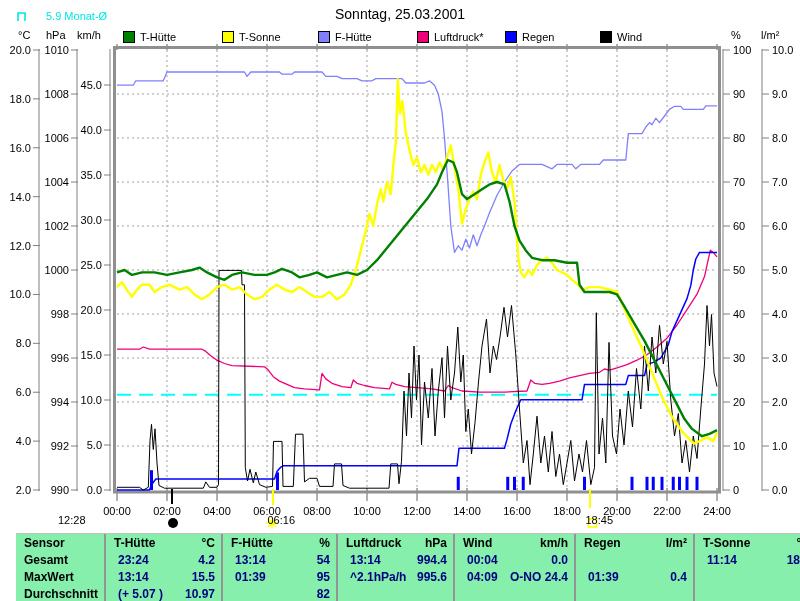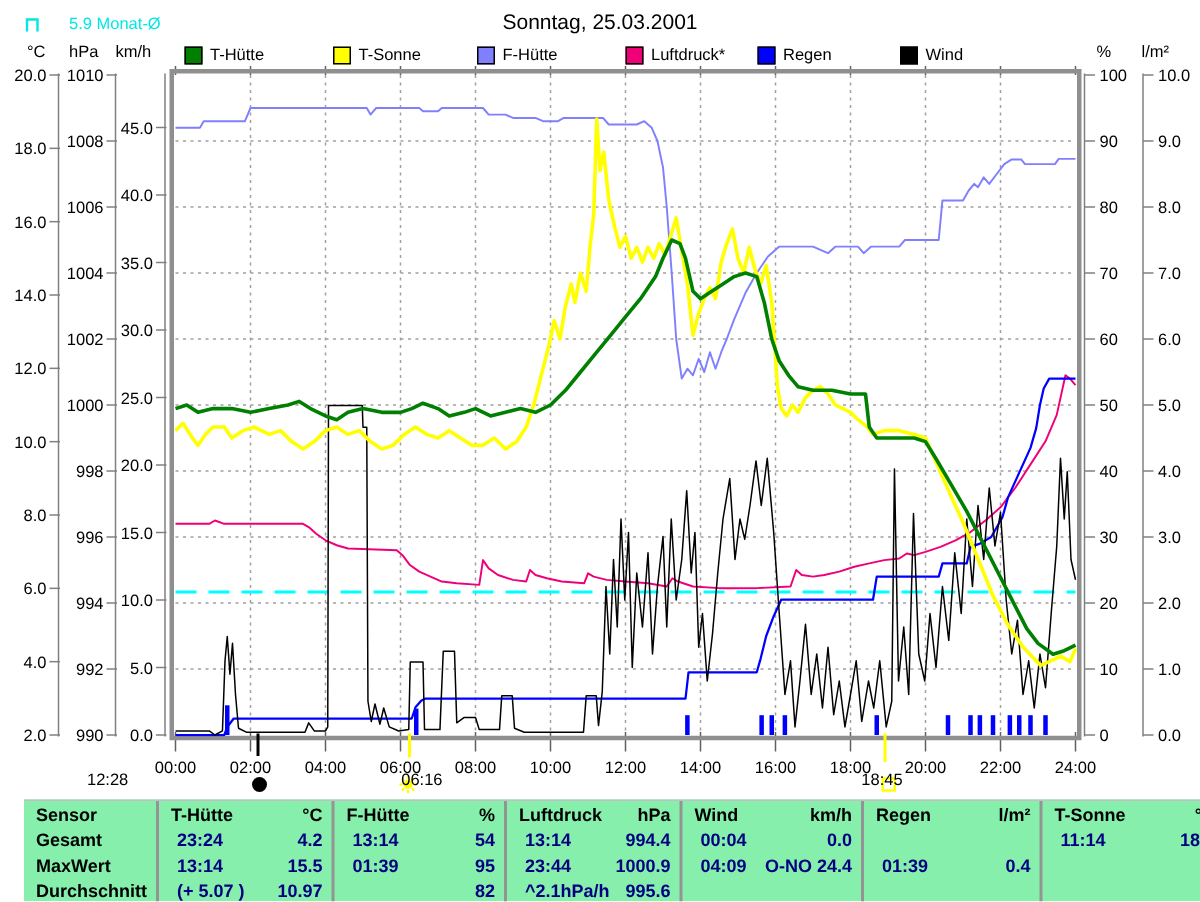--- a/index.html
+++ b/index.html
@@ -304,21 +304,21 @@
         <line x1="268.4" y1="523" x2="266.2" y2="523" stroke-width="1.4"></line>
         <line x1="269.4544155877284" y1="520.4544155877285" x2="267.898780669118" y2="518.898780669118" stroke-width="1.4"></line>
         <line x1="272" y1="519.4" x2="272" y2="517.2" stroke-width="1.4"></line>
         <line x1="274.5455844122716" y1="520.4544155877285" x2="276.101219330882" y2="518.898780669118" stroke-width="1.4"></line>
       </g>
       <rect x="588.5" y="519" width="8" height="8" fill="none" stroke="#ffff00" stroke-width="1.6"></rect>
     </svg>
 
   <div class="time-note abs" style="top:514px;left:28px;">12:28</div>
   <div class="time-note abs" style="top:514px;left:215px;width:50px;text-align:right;">06:16</div>
-  <div class="time-note abs" style="top:514px;left:533px;width:50px;text-align:center;">18:45</div>
+  <div class="time-note abs" style="top:514px;left:533px;width:50px;text-align:right;">18:45</div>
 
   <div id="summary" class="abs">
       <div class="sum-col" style="left: 0px; width: 88px;">
         <div class="sum-row">
           <span class="sensor-label">Sensor</span>
         </div>
         <div class="sum-row">
           <span class="sensor-label">Gesamt</span>
         </div>
         <div class="sum-row">
@@ -367,24 +367,20 @@
       <div class="sum-col sep" style="left: 320px; width: 117px;">
         <div class="sum-row hdr">
           <span class="lt">Luftdruck</span>
           <span class="rt">hPa</span>
         </div>
         <div class="sum-row">
           <span class="lt">13:14</span>
           <span class="rt">994.4</span>
         </div>
         <div class="sum-row">
-          <span class="lt">23:44</span>
-          <span class="rt">1000.9</span>
-        </div>
-        <div class="sum-row">
           <span class="lt">^2.1hPa/h</span>
           <span class="rt">995.6</span>
         </div>
       </div>
       <div class="sum-col sep" style="left: 437px; width: 121px;">
         <div class="sum-row hdr">
           <span class="lt">Wind</span>
           <span class="rt">km/h</span>
         </div>
         <div class="sum-row">

